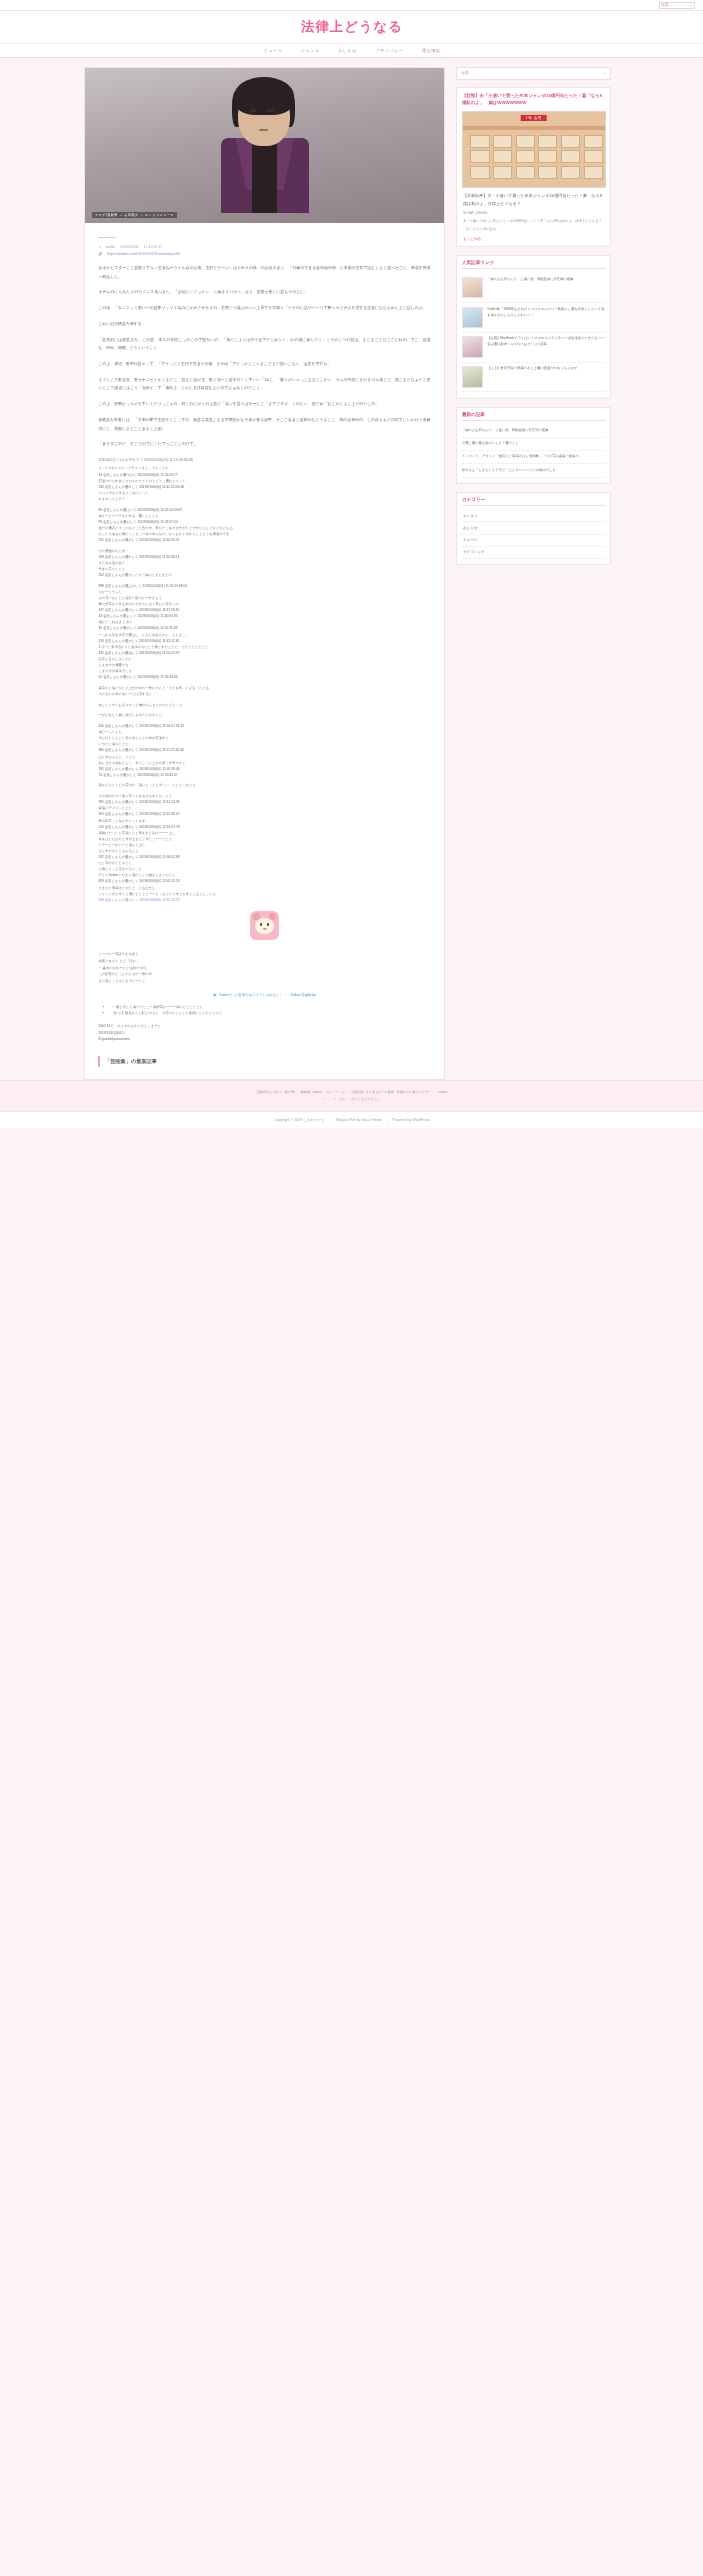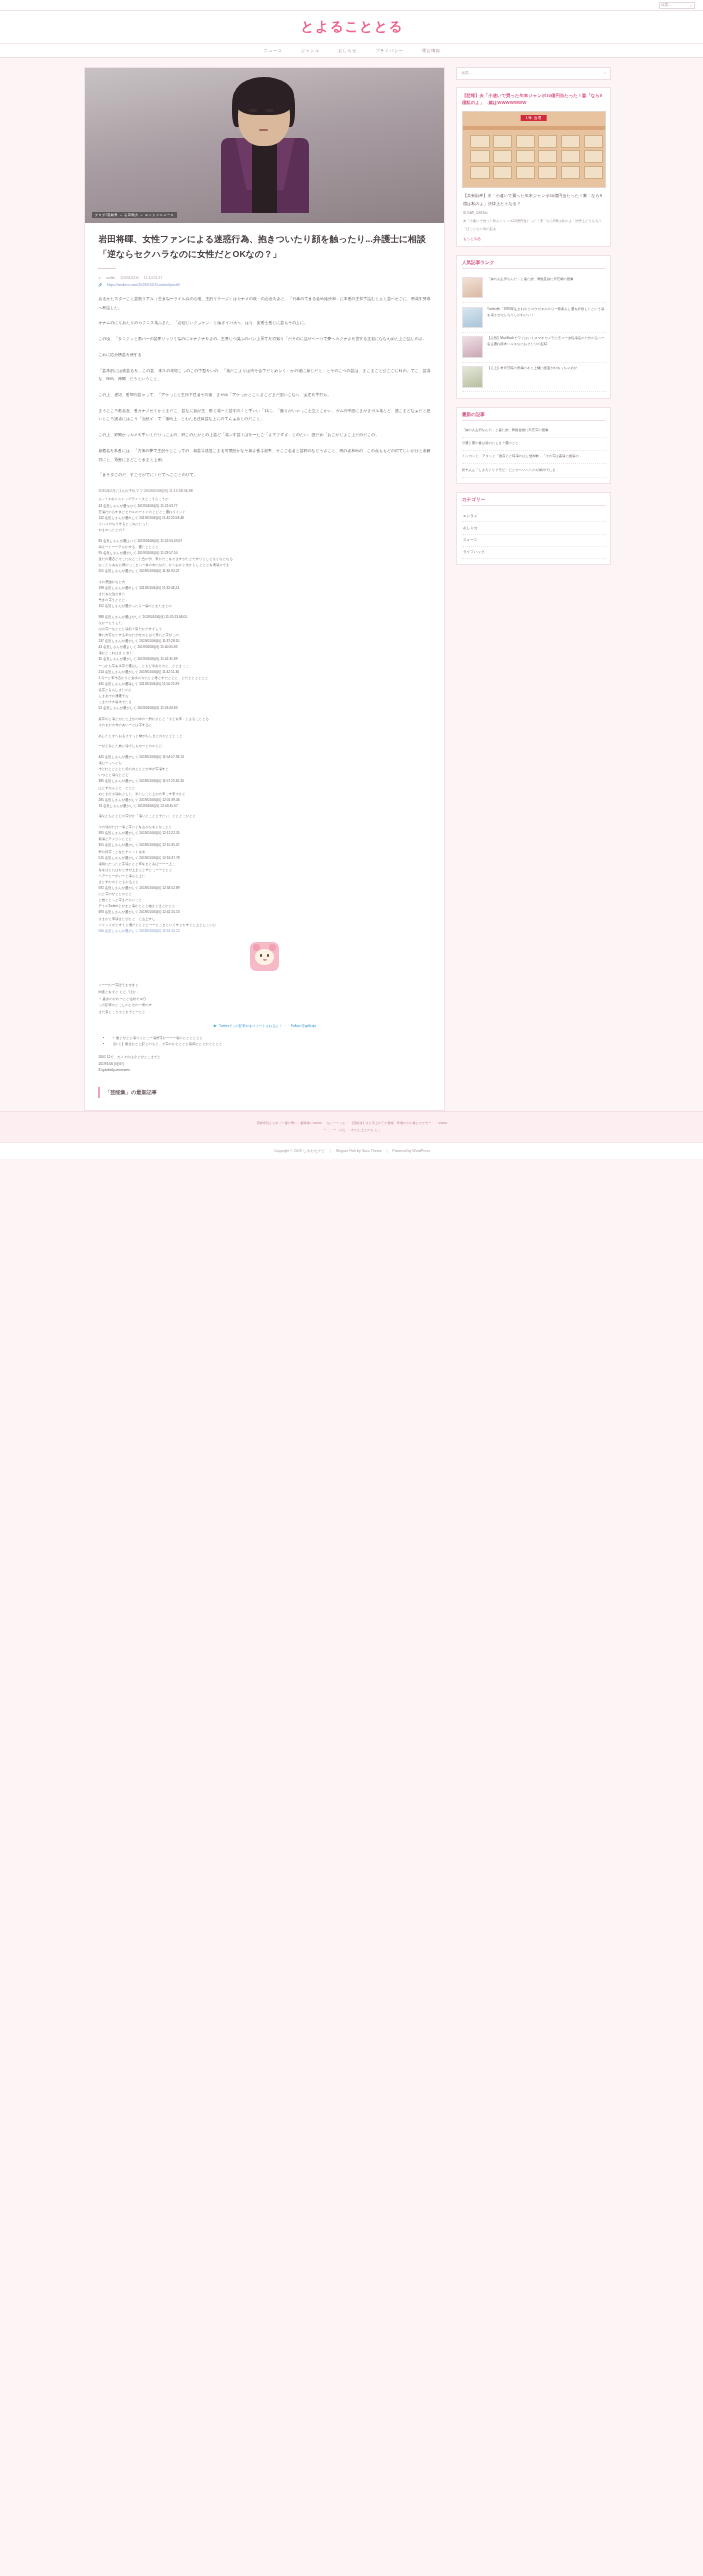--- a/index.html
+++ b/index.html
@@ -315,21 +315,21 @@
 <div class="page">
 
   <div class="topbar">
     <div class="mini-search">
       <span>検索...</span>
       <span class="ic">⌕</span>
     </div>
   </div>
 
   <div class="site-header">
-    <div class="site-title">とよることとる</div>
+    <div class="site-title">法律上どうなる</div>
   </div>
 
   <div class="nav">
     <a>ニュース</a>
     <a>ジャンル</a>
     <a>おしらせ</a>
     <a>プライバシー</a>
     <a>運営情報</a>
   </div>
 
@@ -348,21 +348,20 @@
           <div class="face"></div>
           <div class="hair"></div>
           <div class="eye l"></div>
           <div class="eye r"></div>
           <div class="mouth"></div>
         </div>
         <div class="hero-caption">ブログ/芸能界 ＞ 岩田剛典 ＞ エンタメニュース</div>
       </div>
 
       <div class="article-pad">
-        <h1 class="post-title">岩田将暉、女性ファンによる迷惑行為、抱きついたり顔を触ったり...弁護士に相談「逆ならセクハラなのに女性だとOKなの？」</h1>
         <div class="title-rule"></div>
 
         <div class="meta-row">
           <span class="ic">●</span>
           <span>uedlin</span>
           <span>2019/01/06</span>
           <span>11:10:51:17</span>
         </div>
 
         <div class="link-row">

